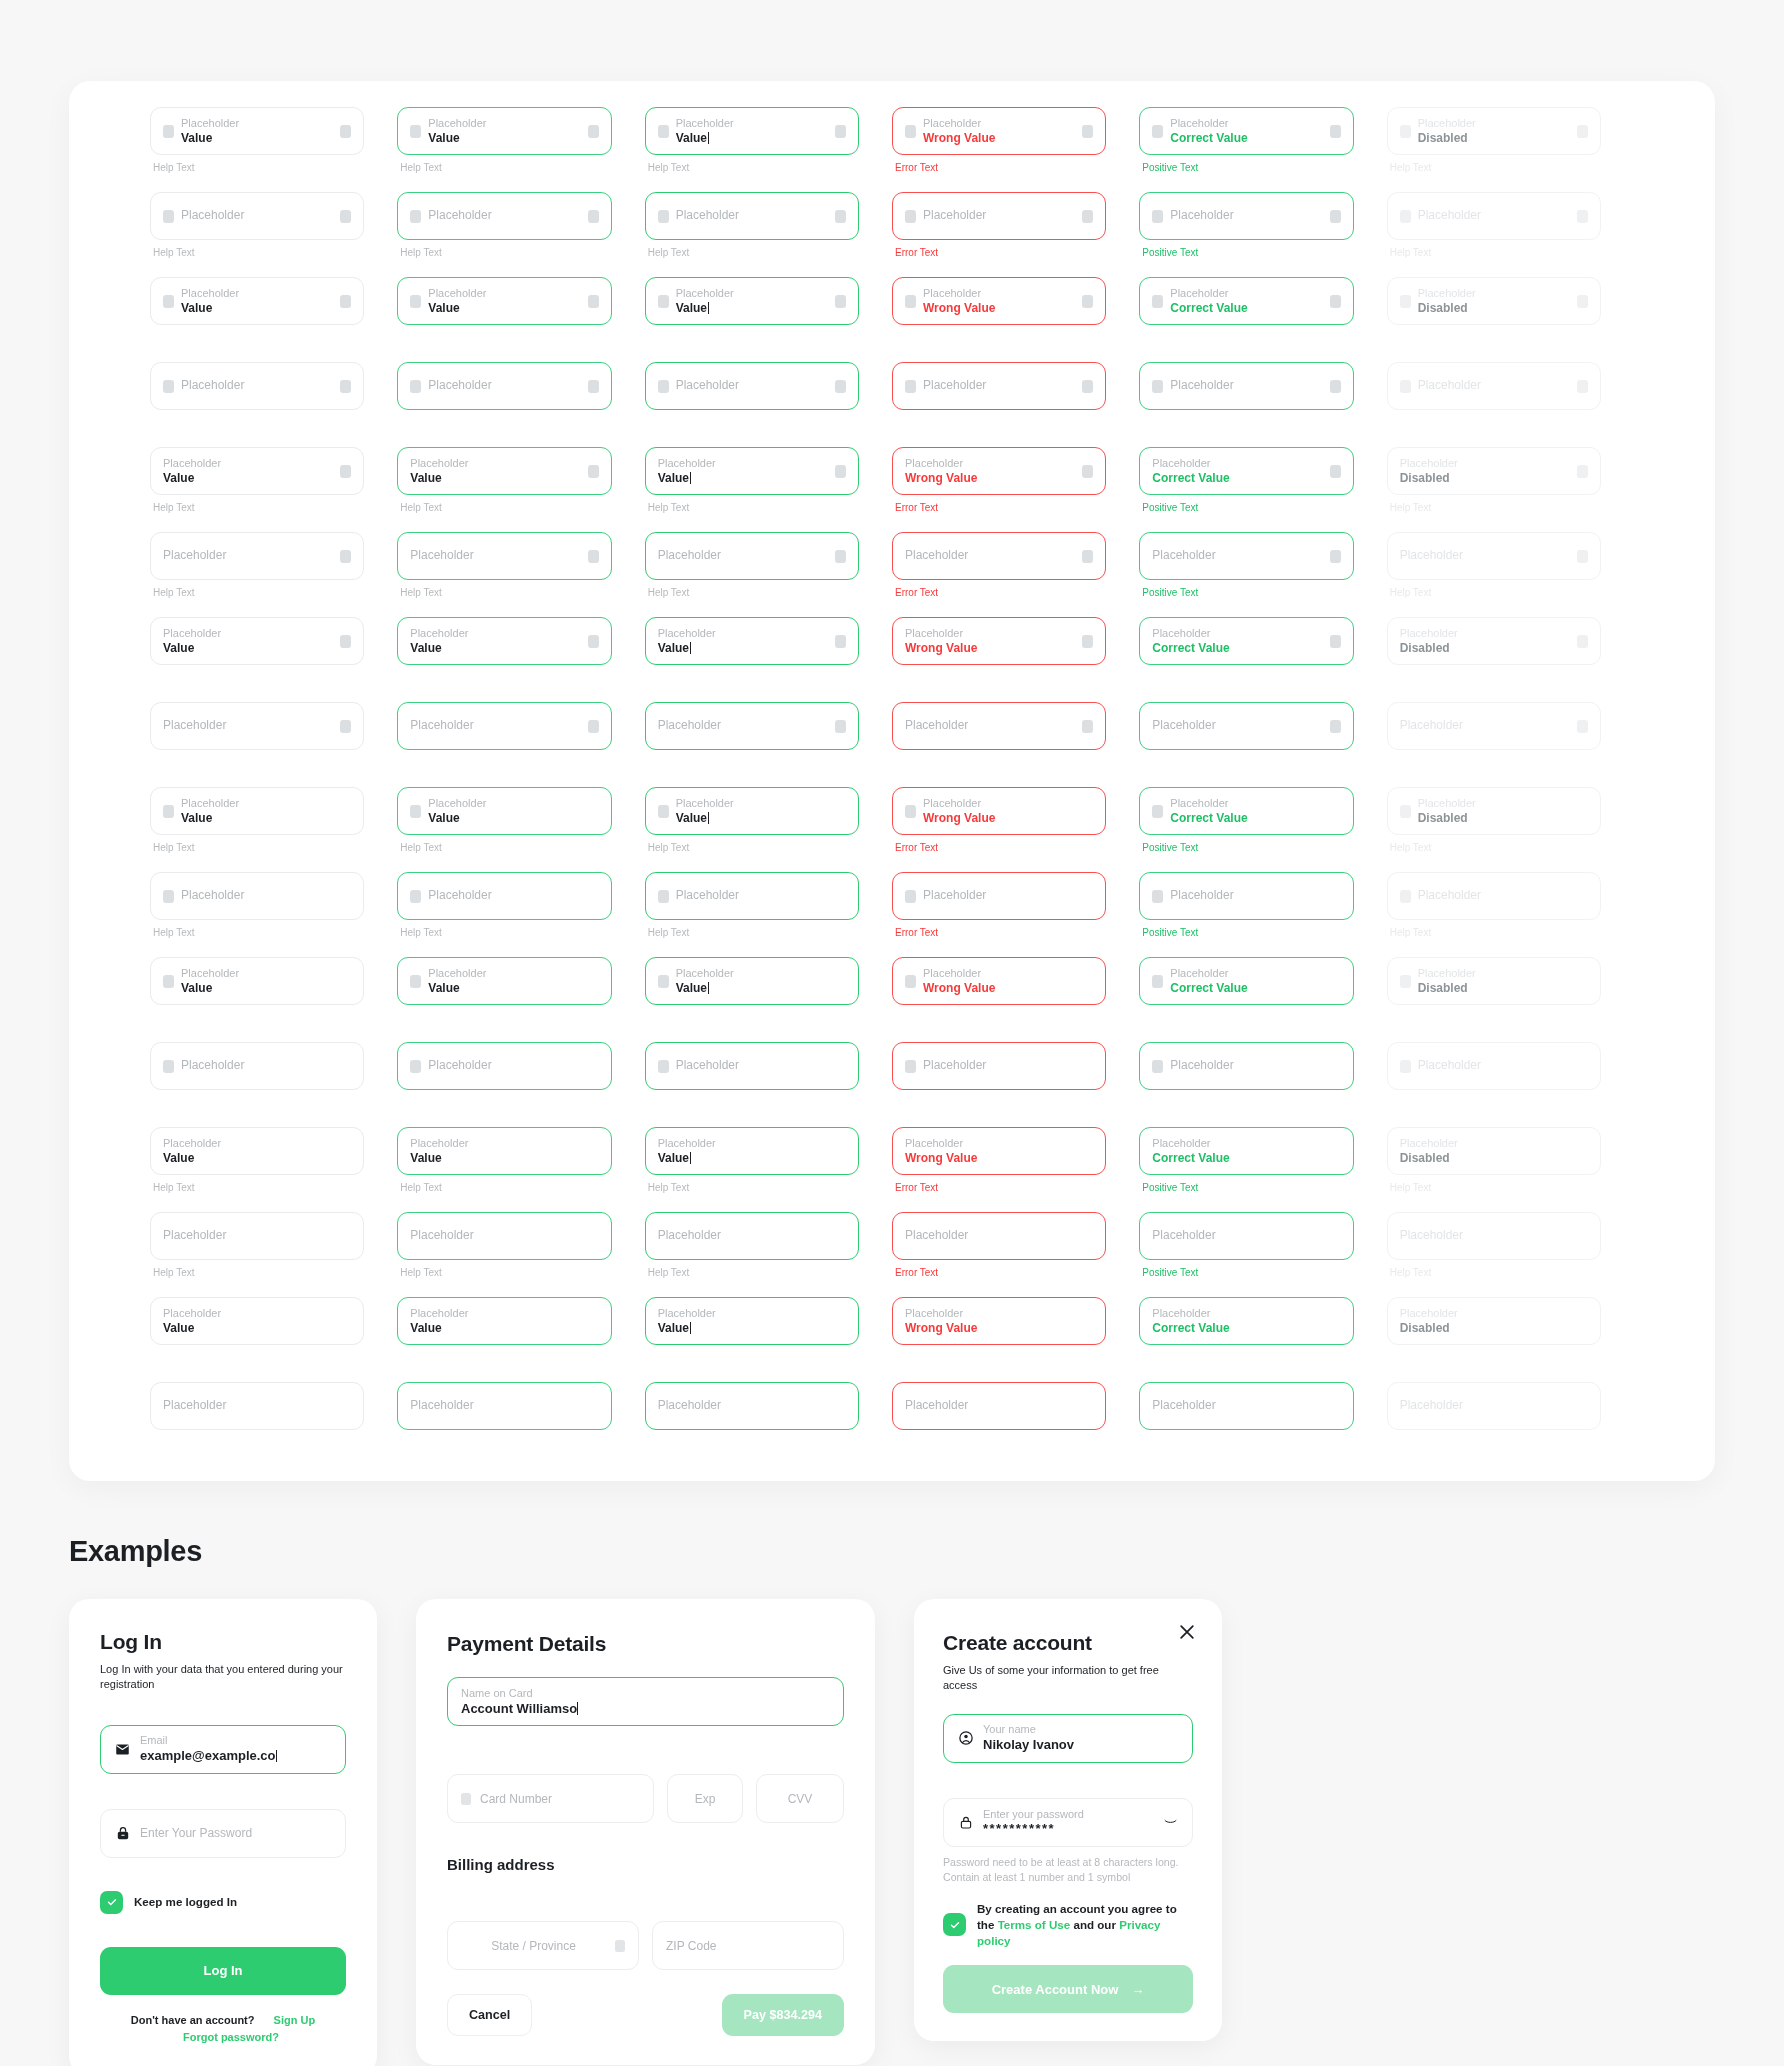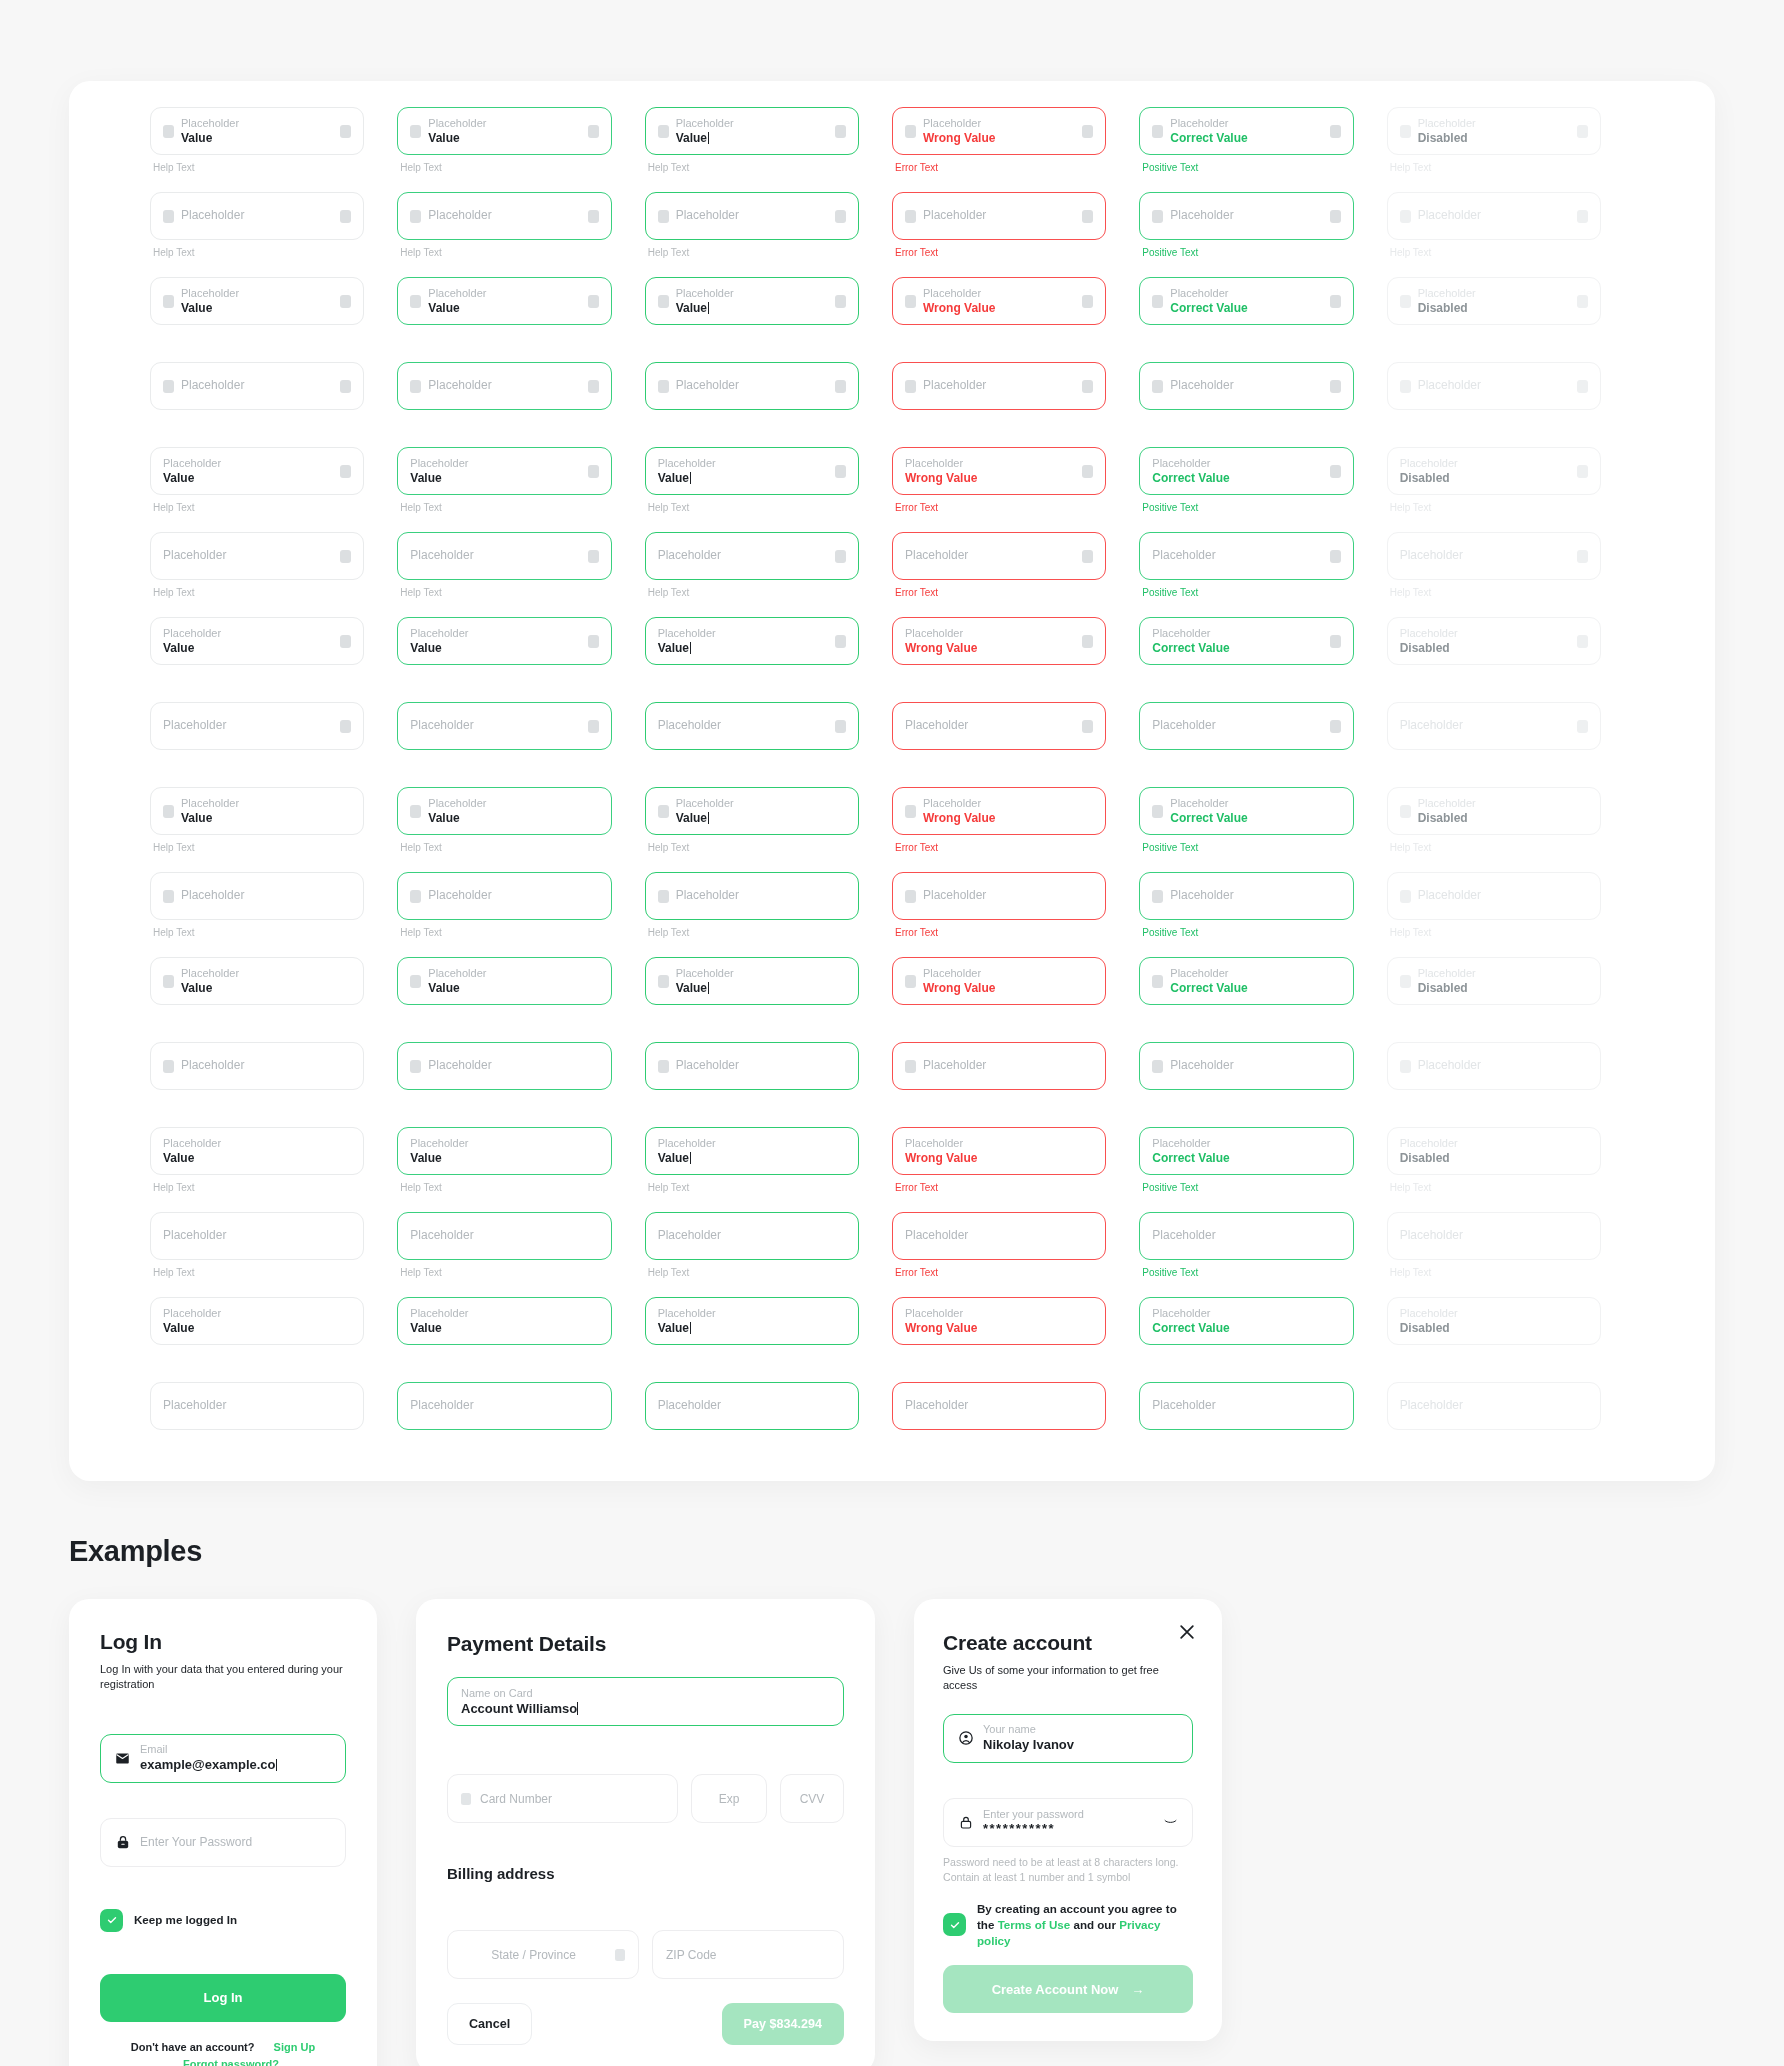--- a/index.html
+++ b/index.html
@@ -234,21 +234,21 @@
     color: #ffffff;
     font-size: 12.6px;
     font-weight: bold;
     font-family: inherit;
     cursor: pointer;
   }
   .pay-footer { display: flex; justify-content: space-between; align-items: center; margin-top: 24px; }
   .mt26 { margin-top: 13px; }
   .mt34 { margin-top: 17px; }
   .mt42 { margin-top: 21px; }
-  .mt50 { margin-top: 42px; border-radius: 8px; }
+  .mt50 { margin-top: 33px; border-radius: 8px; }
 </style>
 </head>
 <body>
 
 <div class="panel">
   <div class="grid" id="grid">
       <div class="col">
         <div class="cell">
           <div class="field default">
             <span class="ph-icon"></span>
@@ -1333,21 +1333,21 @@
     </div>
 
     <div class="pay-row mt26">
       <div class="ex-field plain" style="flex:1 1 auto;">
         <span class="ex-ph-icon"></span>
         <span class="ex-only">Card Number</span>
       </div>
       <div class="ex-field plain" style="width:76px; justify-content:center;">
         <span class="ex-only">Exp</span>
       </div>
-      <div class="ex-field plain" style="width:64px; justify-content:center;">
+      <div class="ex-field plain" style="width:88px; justify-content:center;">
         <span class="ex-only">CVV</span>
       </div>
     </div>
 
     <div class="billing-title mt50">Billing address</div>
 
 
     <div class="pay-row mt26">
       <div class="ex-field plain" style="flex:1 1 0;">
         <span class="ex-only" style="flex:1 1 auto;text-align:center;">State / Province</span>

